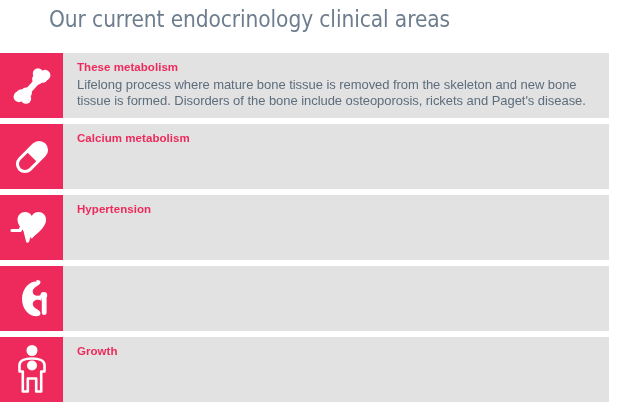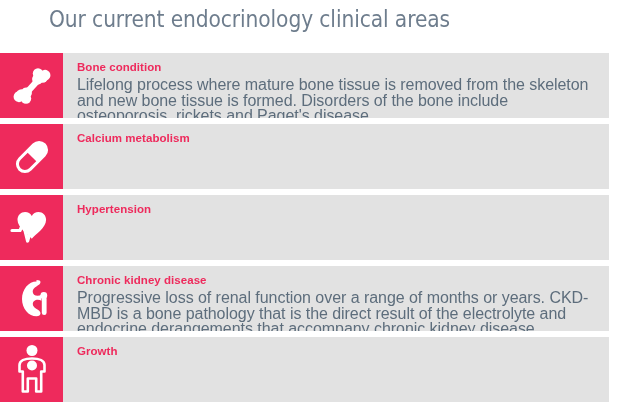--- a/index.html
+++ b/index.html
@@ -76,21 +76,21 @@
     color: #ee2a5c;
     font-size: 11.5px;
     font-weight: bold;
     line-height: 15px;
     margin: 0 0 2px 0;
     letter-spacing: 0.05px;
   }
 
   .card-desc {
     color: #5d6d7c;
-    font-size: 16px;
+    font-size: 13px;
     line-height: 15.5px;
     margin: 0;
     letter-spacing: -0.05px;
   }
 </style>
 </head>
 <body>
 
 <div class="page">
 
@@ -112,21 +112,21 @@
                      z"></path>
             <path d="M13.6 29.6 L29.2 12.2 L33.8 16.4 L18.2 33.8 Z"></path>
             <circle cx="12.4" cy="31.4" r="5.2"></circle>
             <circle cx="17.0" cy="35.6" r="5.2"></circle>
             <circle cx="33.6" cy="14.6" r="5.2"></circle>
             <circle cx="29.0" cy="10.4" r="5.2"></circle>
           </g>
         </svg>
       </div>
       <div class="card-body">
-        <p class="card-title">Bone condition</p>
+        <p class="card-title">These metabolism</p>
         <p class="card-desc">Lifelong process where mature bone tissue is removed from the skeleton and new bone tissue is formed. Disorders of the bone include osteoporosis, rickets and Paget's disease.</p>
       </div>
     </div>
 
     <div class="card">
       <div class="card-icon">
         <svg width="46" height="46" viewBox="0 0 46 46">
           <g transform="rotate(45 23 23)">
             <rect x="15.5" y="5.5" width="15" height="35" rx="7.5" ry="7.5" fill="none" stroke="#ffffff" stroke-width="3"></rect>
             <path d="M15.5 23 L30.5 23 L30.5 13 a7.5 7.5 0 0 0 -15 0 Z" fill="#ffffff"></path>
@@ -176,24 +176,20 @@
                    c0 -1.2 -1.2 -2.1 -4.0 -2.1 z" fill="#ffffff"></path>
           <path d="M31.0 20.2
                    c0 0 1.8 0.6 1.8 3.3
                    l0 13.2
                    a2.4 2.4 0 0 0 4.8 0
                    l0 -13.6
                    c0 -2.6 -1.4 -3.4 -1.4 -3.4 z" fill="#ffffff"></path>
           <circle cx="34.8" cy="19.5" r="3.4" fill="#ffffff"></circle>
         </svg>
       </div>
-      <div class="card-body">
-        <p class="card-title">Chronic kidney disease</p>
-        <p class="card-desc">Progressive loss of renal function over a range of months or years. CKD-MBD is a bone pathology that is the direct result of the electrolyte and endocrine derangements that accompany chronic kidney disease.</p>
-      </div>
     </div>
 
     <div class="card">
       <div class="card-icon">
         <svg width="40" height="52" viewBox="0 0 40 52">
           <circle cx="20" cy="6.5" r="5.5" fill="#ffffff"></circle>
           <path d="M20 14.5
                    c-7.5 0 -12.5 2.2 -12.5 6.5
                    l0 6.5
                    l3.3 0

